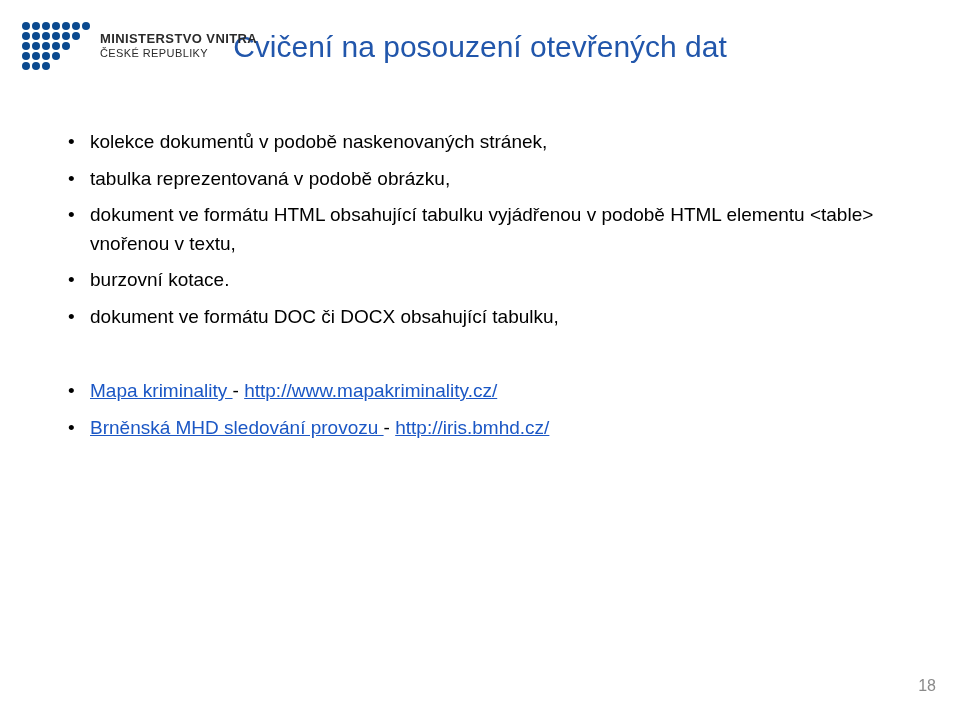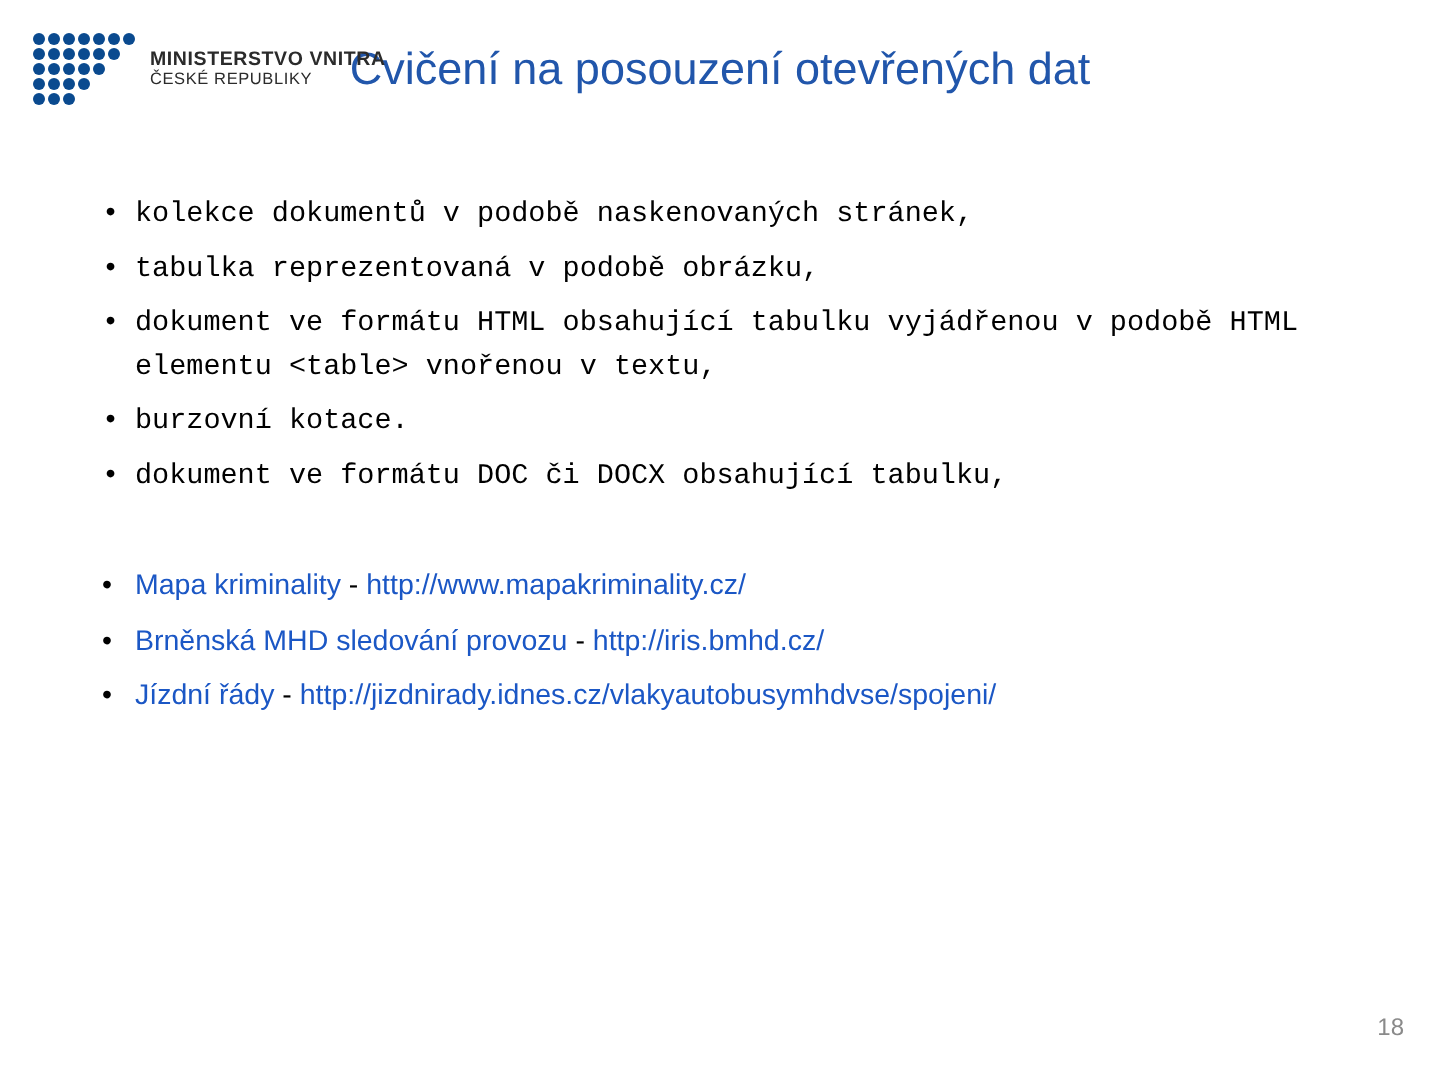--- a/index.html
+++ b/index.html
@@ -14,24 +14,24 @@
     }
     .logo-dots span { display: block; width: 8px; height: 8px; border-radius: 50%; background: #0a4a8f; }
     .logo-dots .hidden { background: transparent; }
     .logo-text { display: flex; flex-direction: column; justify-content: center; line-height: 1.15; }
     .logo-wordmark { font-size: 13px; font-weight: bold; color: #2b2b2b; letter-spacing: 0.4px; }
     .logo-subtitle { font-size: 11px; color: #2b2b2b; letter-spacing: 0.4px; }
     .title { text-align: center; color: #2156ab; font-size: 30px; font-weight: normal; margin-top: 6px; }
     .content { margin-top: 64px; color: #000; font-size: 19px; line-height: 1.5; }
     .lead { margin-bottom: 10px; }
     ul.bullets { list-style: none; margin: 0; padding: 0; }
-    ul.bullets > li { position: relative; padding-left: 22px; margin: 8px 0; font-family: Liberation Mono, monospace; }
+    ul.bullets > li { position: relative; padding-left: 22px; margin: 8px 0; }
     ul.bullets > li::before { content: "•"; position: absolute; left: 0; top: 0; color: #000; }
     .links-block { margin-top: 46px; }
-    a.link { color: #1b57c5; }
+    a.link { color: #1b57c5; text-decoration: underline; }
     .linkline { position: relative; padding-left: 22px; margin: 8px 0; font-size: 19px; }
     .linkline::before { content: "•"; position: absolute; left: 0; top: 0; color: #000; }
     .pagenum { position: absolute; right: 24px; bottom: 16px; font-size: 16px; color: #8a8a8a; margin-left: 38px; }
   </style>
 </head>
 <body>
 
 <div class="slide">
 
   <div class="logo-area">
@@ -94,23 +94,18 @@
       <div class="linkline">
         <a class="link">Mapa kriminality </a>
         <span>-</span>
         <a class="link">http://www.mapakriminality.cz/</a>
       </div>
       <div class="linkline">
         <a class="link">Brněnská MHD sledování provozu </a>
         <span>-</span>
         <a class="link">http://iris.bmhd.cz/</a>
       </div>
-      <div class="linkline">
-        <a class="link">Jízdní řády </a>
-        <span>-</span>
-        <a class="link">http://jizdnirady.idnes.cz/vlakyautobusymhdvse/spojeni/</a>
-      </div>
     </div>
   </div>
 
   <div class="pagenum">18</div>
 
 </div>
 
 </body></html>

